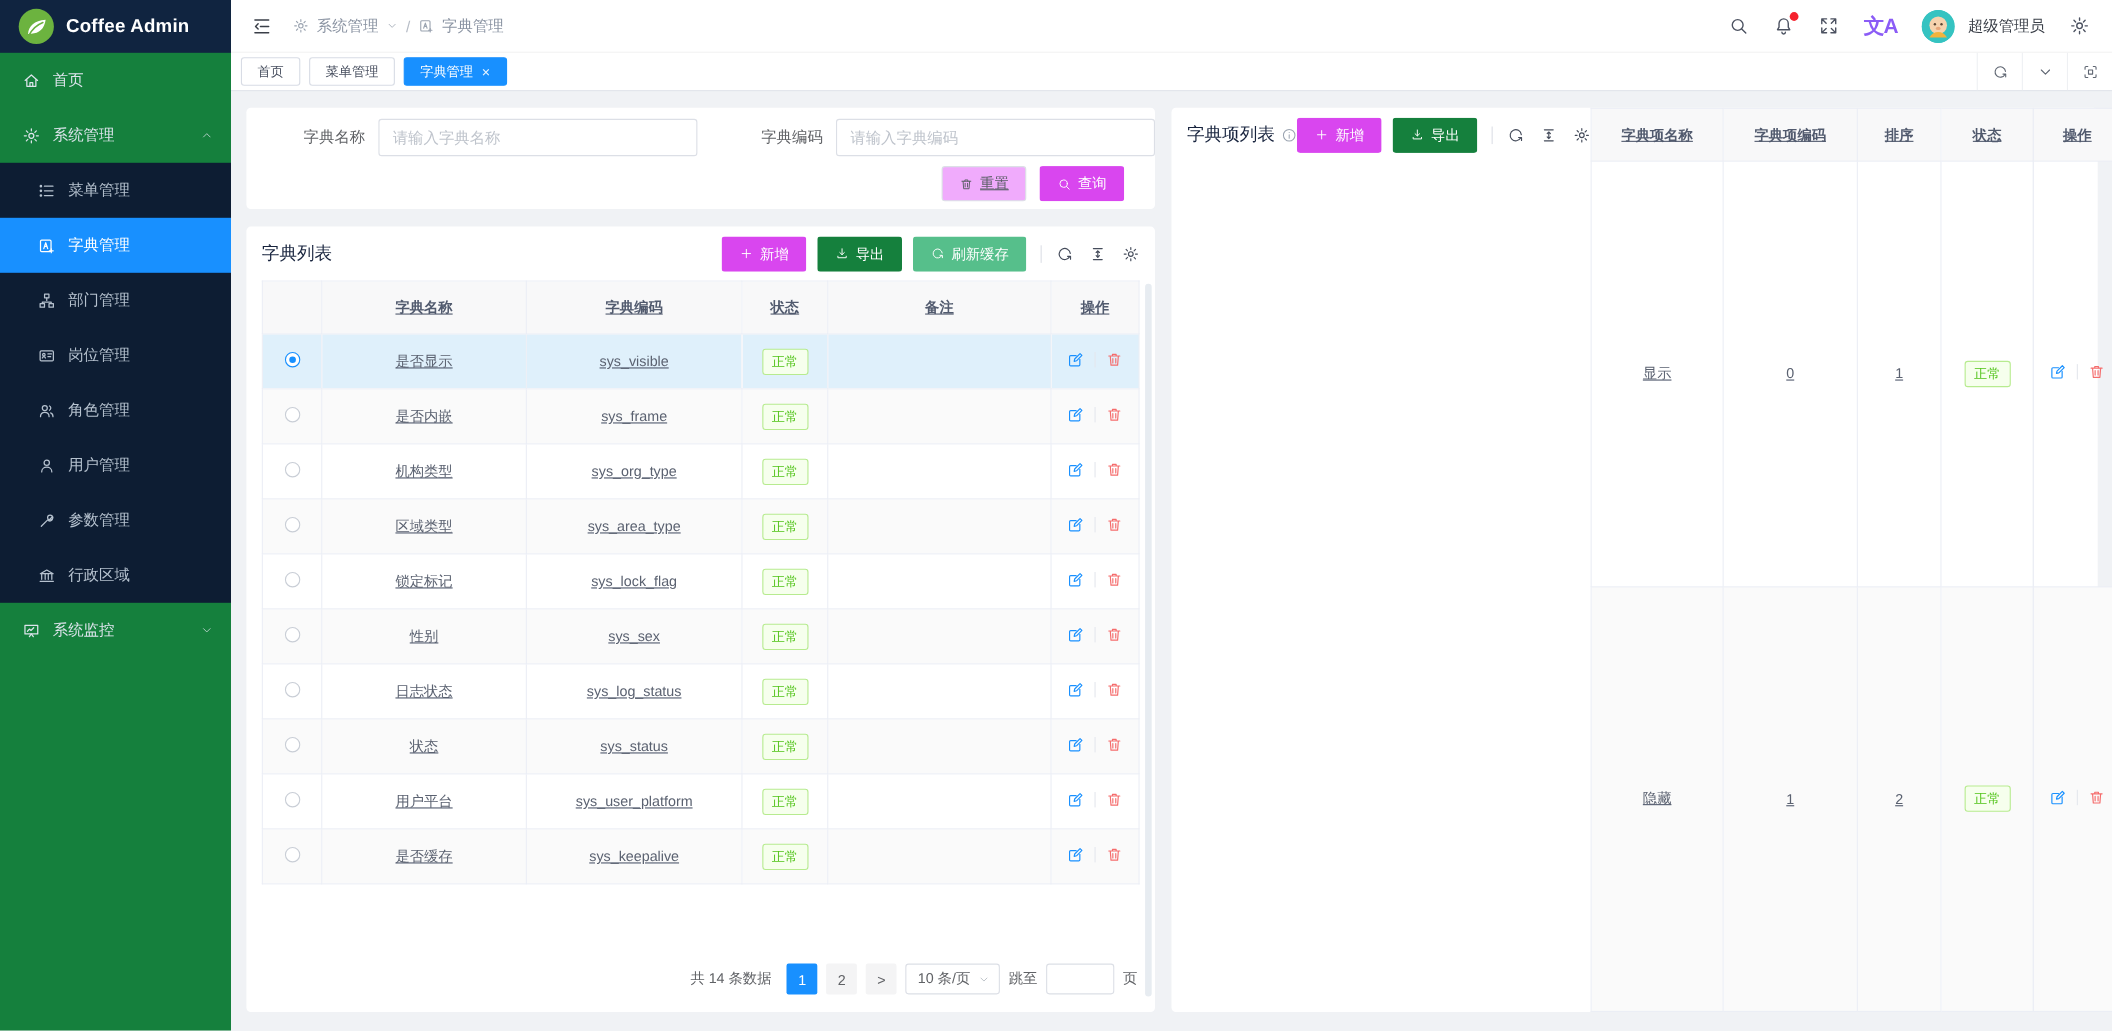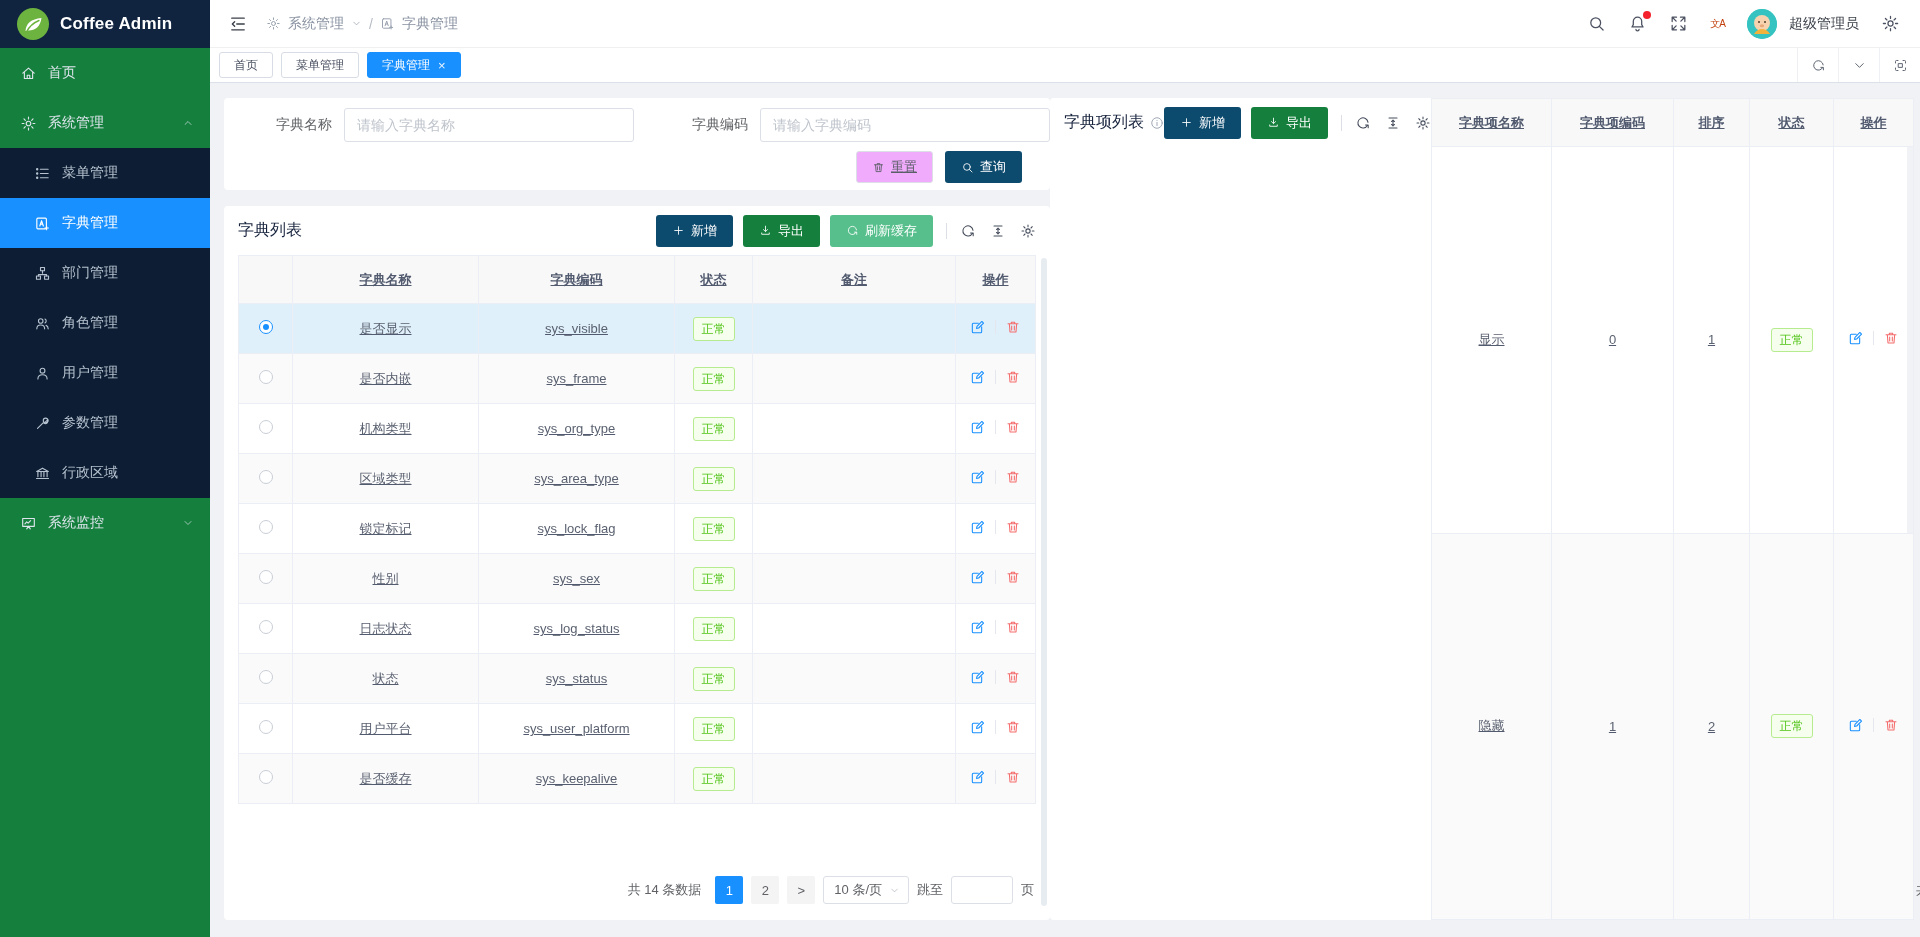--- a/index.html
+++ b/index.html
@@ -29,51 +29,51 @@
 
   .topbar { height:48px; background:#fff; display:flex; align-items:center; padding:0 20px 0 18px; border-bottom:1px solid #f0f0f0; flex-shrink:0; }
   .fold-btn { width:20px; height:20px; color:#3a3f48; cursor:pointer; }
   .crumbs { display:flex; align-items:center; gap:7px; margin-left:18px; color:#8a93a2; font-size:14px; }
   .crumbs .ci { width:15px; height:15px; color:#9aa3b0; }
   .crumb-sep { color:#b6bcc6; }
   .topbar-right { margin-left:auto; display:flex; align-items:center; gap:22px; color:#4c5261; }
   .tb-icon { width:19px; height:19px; cursor:pointer; position:relative; }
   .bell-wrap { position:relative; cursor:pointer; }
   .bell-dot { position:absolute; top:-3px; right:-4px; width:8px; height:8px; background:#f5222d; border-radius:50%; }
-  .trans-icon { font-size:10px; font-weight:normal; color:#c2410c; cursor:pointer; letter-spacing:-1px; }
+  .trans-icon { font-size:19px; font-weight:bold; color:#8b5cf6; cursor:pointer; letter-spacing:-1px; }
   .avatar { width:30px; height:30px; border-radius:50%; background:#35c3c1; overflow:hidden; flex-shrink:0; cursor:pointer; }
   .user-name { font-size:14px; color:#3a3f48; margin-left:-10px; cursor:pointer; }
 
   .tabbar { height:35px; background:#fff; border-bottom:1px solid #dce0e8; display:flex; align-items:center; padding-left:9px; flex-shrink:0; }
   .tabs { display:flex; gap:8px; align-items:center; }
   .tab { height:26px; padding:0 14px; display:flex; align-items:center; gap:8px; border:1px solid #d8dce5; border-radius:3px; background:#fff; color:#495060; font-size:12px; cursor:pointer; }
   .tab.active { background:#1890ff; border-color:#1890ff; color:#fff; }
   .tab-close { font-size:13px; line-height:1; opacity:.9; cursor:pointer; }
   .tab-tools { margin-left:auto; display:flex; height:100%; }
   .tool-cell { width:41px; border-left:1px solid #eef0f3; display:flex; align-items:center; justify-content:center; color:#5f6672; cursor:pointer; }
   .tool-cell svg { width:15px; height:15px; }
 
   
-  .content { flex:1; display:flex; padding:15px 13px 17px 14px; min-height:0; }
+  .content { flex:1; display:flex; gap:15px; padding:15px 13px 17px 14px; min-height:0; }
   .left-col { width:826px; flex-shrink:0; display:flex; flex-direction:column; gap:16px; min-height:0; }
   .card { background:#fff; border-radius:4px; }
 
   .search-card { height:92px; padding:10px 28px 0; flex-shrink:0; }
   .form-row { display:flex; align-items:center; }
   .form-item { display:flex; align-items:center; }
   .form-item + .form-item { margin-left:34px; }
   .form-label { width:80px; text-align:right; margin-right:12px; color:#606266; font-size:14px; }
   .form-input { width:290px; height:34px; border:1px solid #dcdfe6; border-radius:3px; padding:0 12px; font-size:14px; color:#606266; outline:none; }
   .form-input::placeholder { color:#bfc4cc; }
   .btn-row { display:flex; justify-content:flex-end; gap:12px; margin-top:9px; }
 
   .btn { height:32px; padding:0 15px; border-radius:3px; border:1px solid transparent; font-size:13px; display:inline-flex; align-items:center; gap:6px; cursor:pointer; font-family:inherit; white-space:nowrap; }
   .btn svg { width:13px; height:13px; }
   .btn-plain { background:#f0abfc; border-color:#dcdfe6; color:#5a5e66;text-decoration:underline; }
-  .btn-primary { background:#0c4a6e; color:#fff; }
+  .btn-primary { background:#d946ef; color:#fff; }
   .btn-warning { background:#15803d; color:#fff; }
   .btn-success { background:#56bf8b; color:#fff; }
 
   .list-card { flex:1; display:flex; flex-direction:column; padding:0 14px; min-height:0; position:relative; }
   .card-header { height:49px; display:flex; align-items:center; flex-shrink:0; }
   .card-title { font-size:16px; color:#17233d; display:flex; align-items:center; gap:6px; }
   .info-icon { width:14px; height:14px; color:#9aa3b0; }
   .header-actions { margin-left:auto; display:flex; align-items:center; gap:10px; }
   .icon-group { display:flex; align-items:center; gap:14px; padding-left:13px; margin-left:3px; border-left:1px solid #dcdfe6; color:#454c5b; }
   .icon-group svg { width:16px; height:16px; cursor:pointer; }
@@ -153,20 +153,28 @@
         <span>字典管理</span>
       </div>
       <div class="menu-item">
         <svg class="ic mi-icon" viewBox="0 0 24 24">
             <rect x="9.2" y="3.5" width="5.6" height="4.6"></rect>
             <rect x="3.5" y="15.5" width="5.6" height="4.6"></rect>
             <rect x="14.9" y="15.5" width="5.6" height="4.6"></rect>
             <path d="M12 8.1v3.4M6.3 15.5v-2h11.4v2"></path>
           </svg>
         <span>部门管理</span>
+      </div>
+      <div class="menu-item">
+        <svg class="ic mi-icon" viewBox="0 0 24 24">
+            <rect x="3.5" y="5.5" width="17" height="13" rx="1.5"></rect>
+            <circle cx="8.3" cy="10.5" r="1.6"></circle>
+            <path d="M6.3 14.8c.4-1.2 1.1-1.8 2-1.8s1.6.6 2 1.8M13.5 9.5h4.5M13.5 13h3.5"></path>
+          </svg>
+        <span>岗位管理</span>
       </div>
       <div class="menu-item">
         <svg class="ic mi-icon" viewBox="0 0 24 24">
             <circle cx="9.5" cy="8.5" r="3.2"></circle>
             <path d="M4 19.5c0-3.3 2.3-5.4 5.5-5.4s5.5 2.1 5.5 5.4M15.5 5.8a3 3 0 0 1 0 5.4M17 14.6c2 .7 3 2.3 3 4.9"></path>
           </svg>
         <span>角色管理</span>
       </div>
       <div class="menu-item">
         <svg class="ic mi-icon" viewBox="0 0 24 24">

